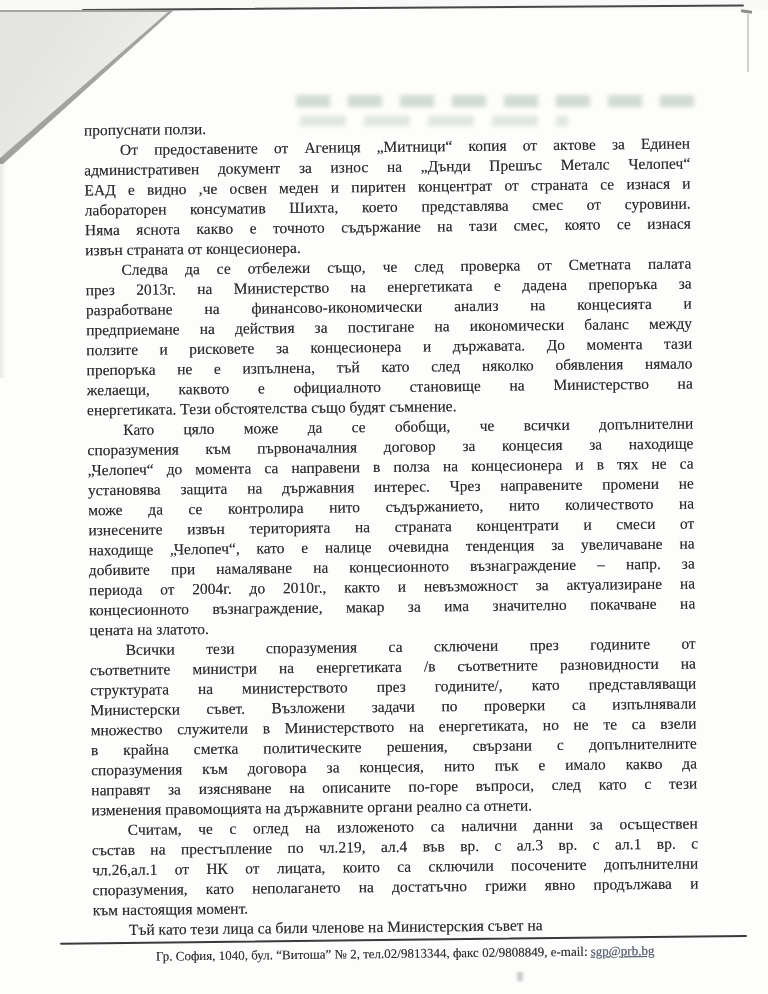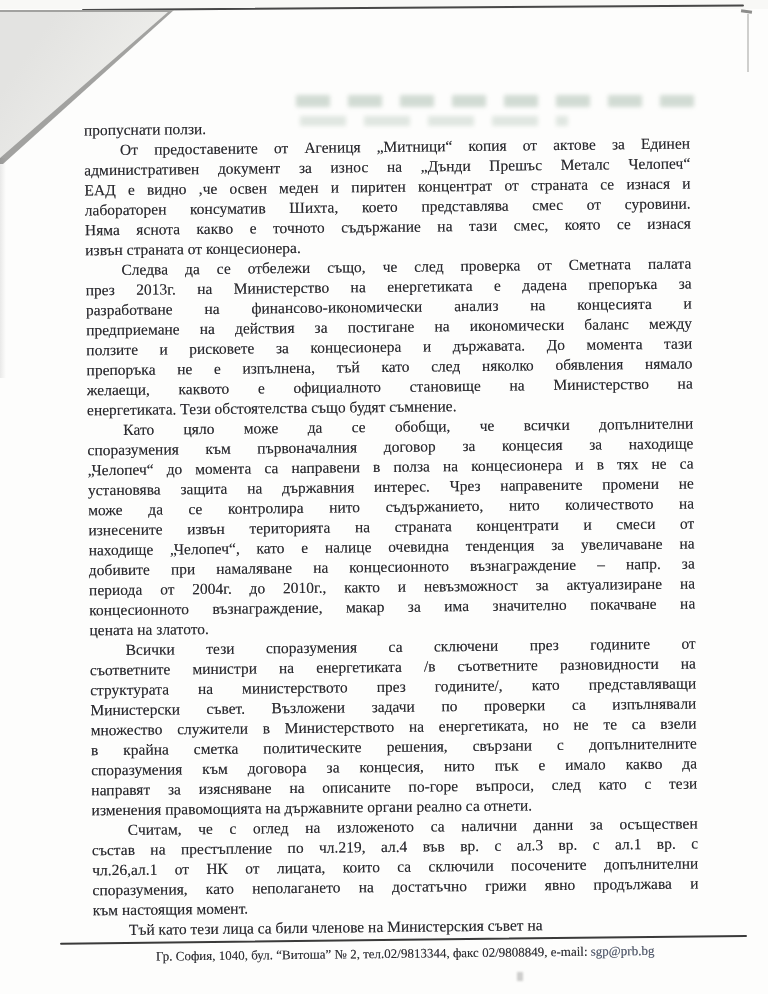--- a/index.html
+++ b/index.html
@@ -55,21 +55,21 @@
   }
   .left{text-align-last:left;}
   .ind{padding-left:36px;}
   .footer-rule{position:absolute;left:55px;top:939px;width:687px;height:2px;background:#3a3a3a;border-radius:1px;}
   .footer-text{
     position:absolute;left:60px;top:945px;width:680px;height:18px;
     text-align:center;font-size:13px;line-height:18px;color:#2e2e33;
     text-shadow:0 0 .4px rgba(46,46,51,.5);
   }
   .footer-email{
-    color:#555e72;cursor:pointer;
+    text-decoration:underline;color:#555e72;cursor:pointer;
   }
 </style>
 </head>
 <body>
 
 <div class="scan-strip"></div>
 <div class="page-top-edge"></div>
 <div class="fold-edge"></div>
 <div class="fold-face"></div>
 <div class="left-edge-shade"></div>

